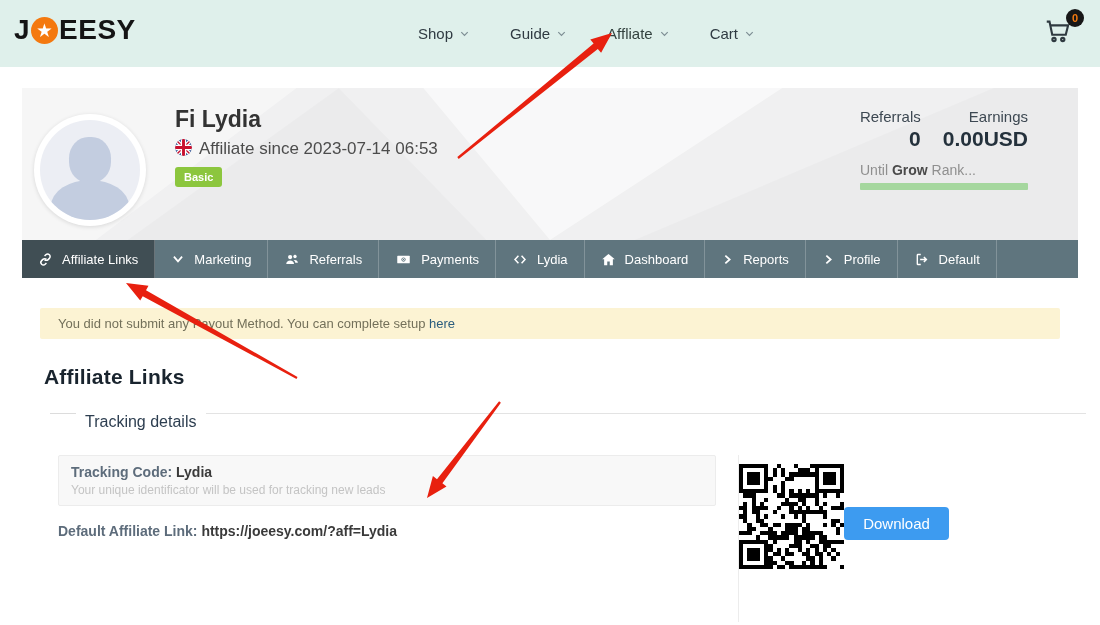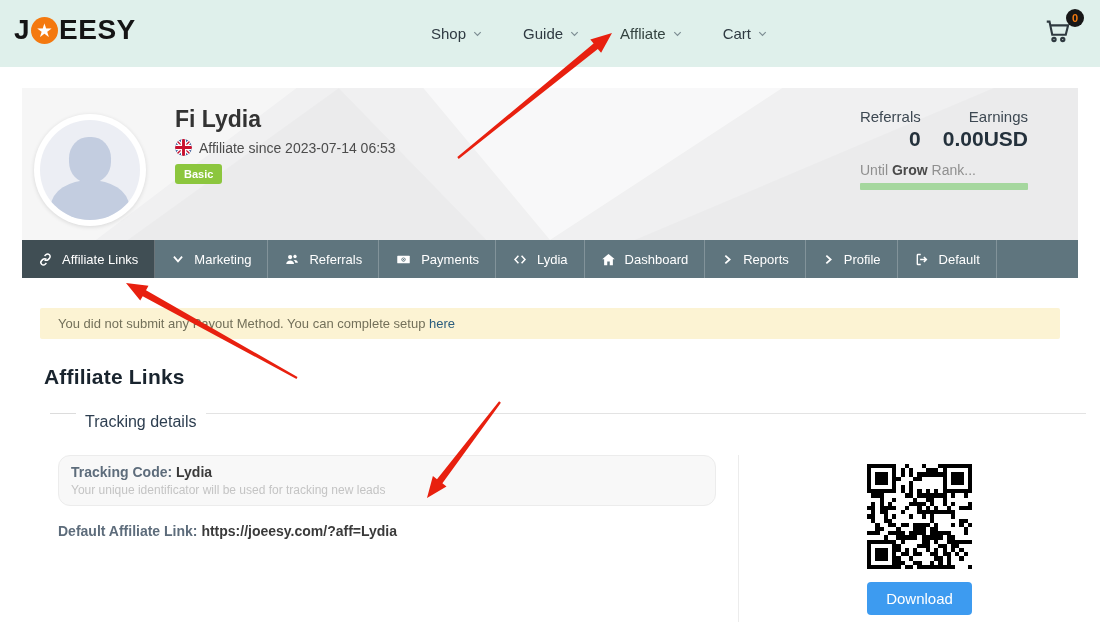--- a/index.html
+++ b/index.html
@@ -7,21 +7,21 @@
     font-family:"Liberation Sans", sans-serif; position:relative; }
 
   
   .header { position:relative; height:67px; background:#dff0eb; }
   .logo { position:absolute; left:14px; top:14px; display:flex; align-items:center;
     font-weight:800; font-size:28px; color:#141414; letter-spacing:0.5px; cursor:pointer; }
   .logo-star { width:27px; height:27px; border-radius:50%; background:#f4790f;
     display:inline-flex; align-items:center; justify-content:center; color:#fff;
     font-size:16px; margin:0 1px; }
   .nav { position:absolute; left:418px; top:0; height:100%; display:flex;
-    gap:40px; align-items:center;margin-left:13px; }
+    gap:40px; align-items:center; }
   .nav-item { display:flex; align-items:center; gap:6px; font-size:15px;
     color:#2f3a42; cursor:pointer; }
   .nav-item.highlight { color:#33423f; }
   .chev { width:11px; height:11px; }
   .cart-wrap { position:absolute; right:24px; top:16px; width:34px; height:34px; cursor:pointer; }
   .cart-badge { position:absolute; top:-7px; right:-8px; width:18px; height:18px;
     border-radius:50%; background:#171717; color:#f4790f; font-size:11px; font-weight:bold;
     display:flex; align-items:center; justify-content:center; }
 
   
@@ -34,22 +34,22 @@
   .avatar { position:absolute; left:12px; top:26px; width:112px; height:112px; border-radius:50%;
     background:#fff; box-shadow:0 1px 4px rgba(0,0,0,.12); display:flex; align-items:center; justify-content:center; }
   .avatar-inner { width:100px; height:100px; border-radius:50%; background:#eceef4;
     position:relative; overflow:hidden; }
   .av-head { position:absolute; left:29px; top:17px; width:42px; height:46px; border-radius:46%;
     background:#c3cde0; }
   .av-body { position:absolute; left:11px; top:60px; width:78px; height:52px;
     border-radius:50% 50% 0 0; background:#c3cde0; }
   .who { position:absolute; left:153px; top:18px; }
   .who-name { font-size:23px; font-weight:bold; color:#333; }
-  .who-since { display:flex; align-items:center; gap:7px; margin-top:6px;
-    font-size:14px; color:#4c4c4c; }
+  .who-since { display:flex; align-items:flex-start; gap:7px; margin-top:6px;
+    font-size:17px; color:#4c4c4c; }
   .flag { width:17px; height:17px; border-radius:50%; overflow:hidden; flex:0 0 auto; }
   .badge { display:inline-block; margin-top:8px; background:#8cc63e; color:#fff;
     font-size:11px; font-weight:bold; padding:4px 9px; border-radius:3px; }
   .stats { position:absolute; right:50px; top:20px; width:168px; }
   .stats-row { display:flex; justify-content:flex-end; gap:22px; }
   .stat-col { display:flex; flex-direction:column; align-items:flex-end; }
   .stat-label { font-size:15px; color:#3d4852; }
   .stat-value { font-size:21px; font-weight:bold; color:#24313c; margin-top:2px; }
   .until { margin-top:11px; font-size:14px; color:#8f8f8f; }
   .until b { color:#4a4a4a; }
@@ -71,28 +71,28 @@
   
   .h1 { margin:26px 0 0 44px; font-size:21px; font-weight:bold; color:#19242e;
     letter-spacing:0.2px; }
   .legend { display:flex; align-items:flex-start; margin:24px 14px 0 50px; }
   .legend .line-s { width:26px; height:1px; background:#dcdcdc; }
   .legend .title { margin:0 10px 0 9px; font-size:16px; color:#2d3e50; }
   .legend .line-l { flex:1; height:1px; background:#e3e3e3; }
 
   .main-row { display:flex; margin-top:24px; align-items:flex-start; }
   .left-col { width:658px; margin-left:58px; }
-  .track-box { background:#f8f8f8; border:1px solid #ececec; border-radius:12px; padding:8px 12px; }
+  .track-box { background:#f8f8f8; border:1px solid #ececec; border-radius:2px; padding:8px 12px; }
   .track-line { font-size:14px; font-weight:bold; }
   .lab { color:#5d6c7b; }
   .val { color:#3a3a3a; }
   .hint { margin-top:3px; font-size:12px; color:#c4c4c4; }
   .deflink { margin-top:17px; font-size:14px; font-weight:bold; }
   .vdivider { width:1px; height:167px; background:#ececec; margin-left:22px; }
-  .right-col { flex:1; display:flex; flex-direction:column; align-items:center; padding-top:9px; }
+  .right-col { flex:1; display:flex; flex-direction:row; align-items:center; padding-top:9px; }
   .qr { width:105px; height:105px; background:#fff; }
   .download-btn { margin-top:13px; width:105px; height:33px; background:#3d9bf0; color:#fff;
     border:none; border-radius:4px; font-size:15px; font-family:"Liberation Sans",sans-serif;
     cursor:pointer; }
 
   .overlay { position:absolute; left:0; top:0; pointer-events:none; z-index:50; }
 </style>
 </head>
 <body>
 

